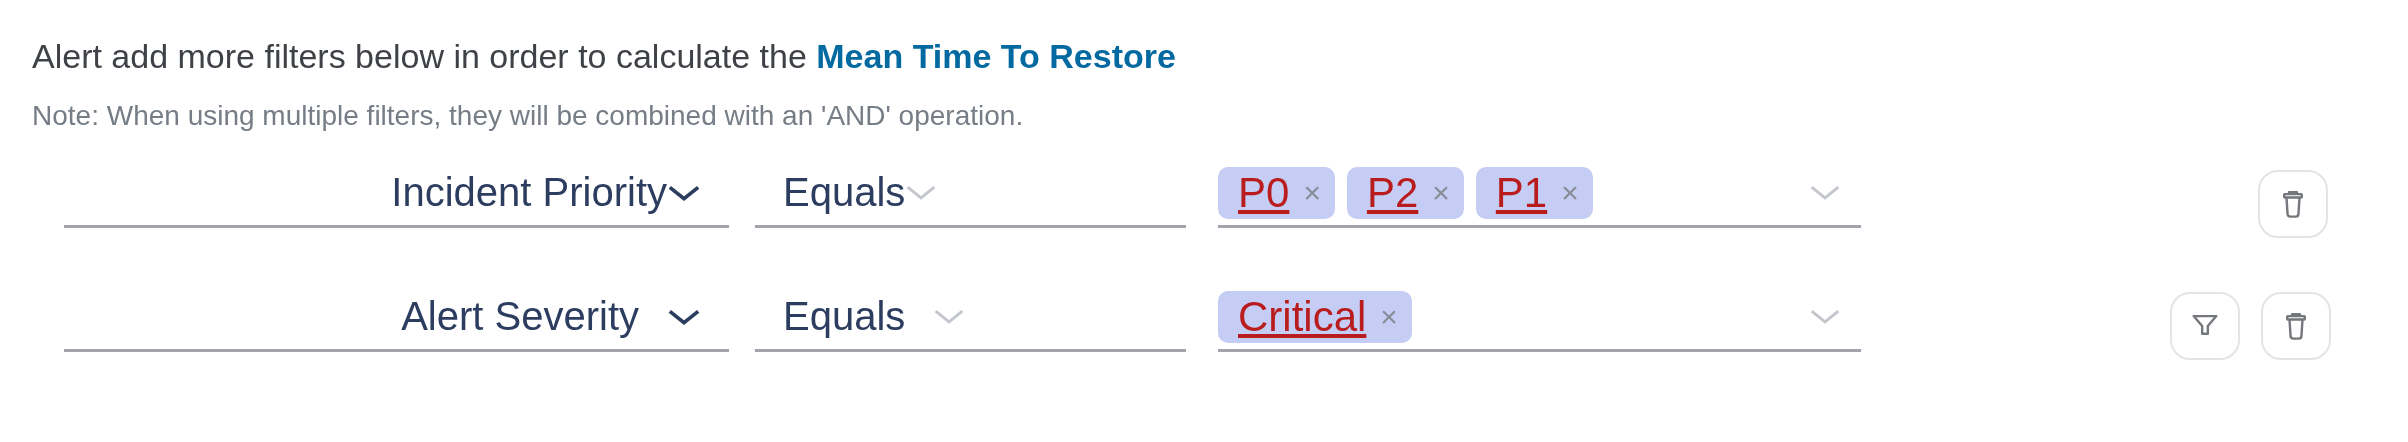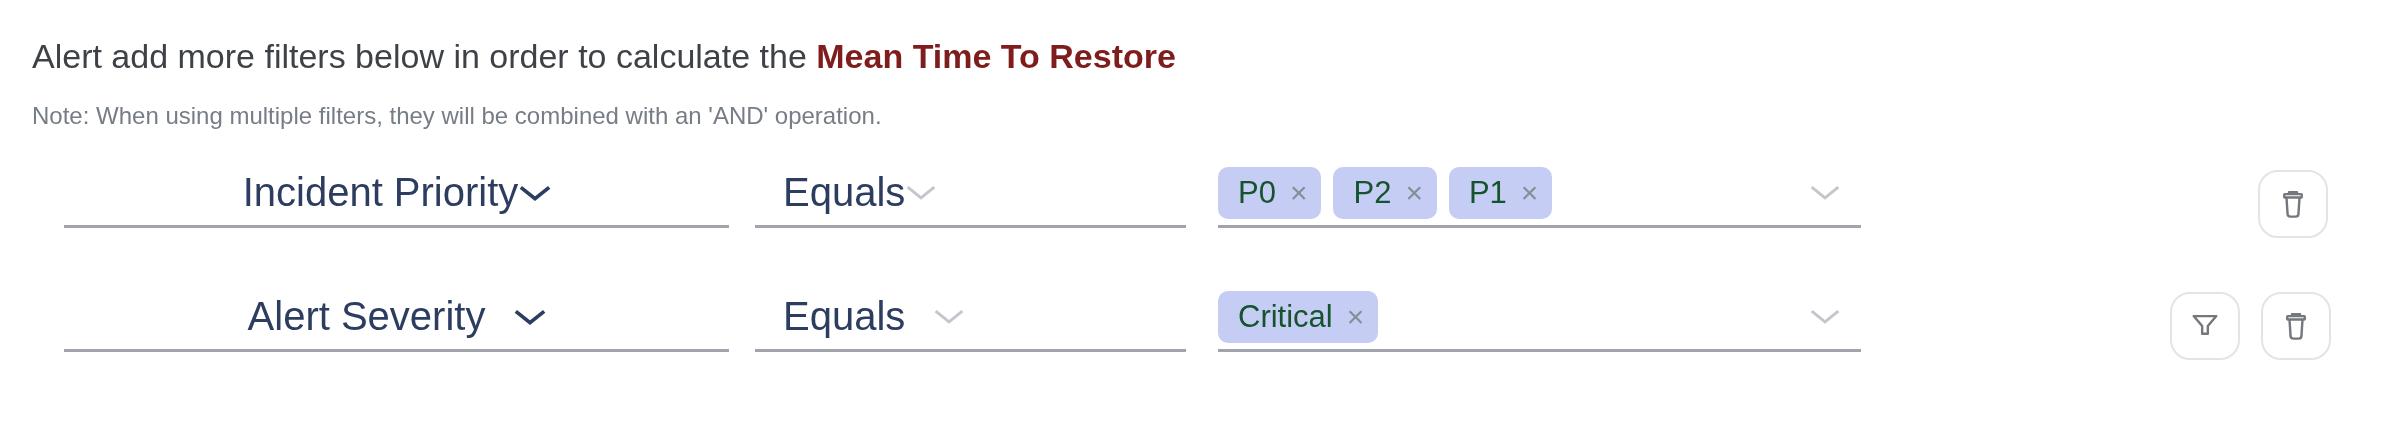--- a/index.html
+++ b/index.html
@@ -14,64 +14,64 @@
   .header {
     position: absolute;
     left: 32px;
     top: 36px;
     margin: 0;
     font-size: 34px;
     line-height: 40px;
     color: #3e4247;
     white-space: pre;
   }
-  .header .bold { font-weight: 700; color: #7f1d1d; }
+  .header .bold { font-weight: 700; color: #0369a1; }
   .note {
     position: absolute;
     left: 32px;
     top: 96px;
     margin: 0;
-    font-size: 24px;
+    font-size: 28px;
     line-height: 40px;
     color: #767d86;
   }
   .field {
     position: absolute;
     height: 68px;
     box-sizing: border-box;
     border-bottom: 3px solid #a1a5ab;
     display: flex;
     align-items: center;
     cursor: pointer;
     background: transparent;
   }
   .r1 { top: 160px; }
   .r2 { top: 284px; gap: 28px; }
-  .pos-attr { left: 64px;   width: 665px; padding: 0 28px 0 30px; justify-content: center; }
+  .pos-attr { left: 64px;   width: 665px; padding: 0 28px 0 30px; justify-content: flex-end; }
   .pos-op   { left: 755px;  width: 431px; padding: 0 44px 0 28px; }
   .pos-val  { left: 1218px; width: 643px; padding: 0; }
   .field-text {
     font-size: 40px;
     color: #2c3d60;
     white-space: nowrap;
   }
   .chev { flex: 0 0 auto; display: block; }
   .chev-dark  { stroke: #2c3d60; stroke-width: 2.6; }
   .chev-light { stroke: #c3c6cc; stroke-width: 2.2; }
   .chips { display: flex; align-items: center; gap: 12px; }
   .chip {
     height: 52px;
     background: #c6cdf4;
     border-radius: 10px;
     display: inline-flex;
     align-items: center;
     padding: 0 14px 0 20px;
     gap: 14px;
   }
-  .chip-label { font-size: 31px; color: #14532d; white-space: nowrap; }
+  .chip-label { font-size: 42px; color: #b91c1c; white-space: nowrap; text-decoration: underline; }
   .chip-x {
     font-size: 30px;
     color: #878c95;
     line-height: 1;
     cursor: pointer;
   }
   .val-chev { margin-left: auto; margin-right: 20px; }
   .icon-btn {
     position: absolute;
     width: 70px;

